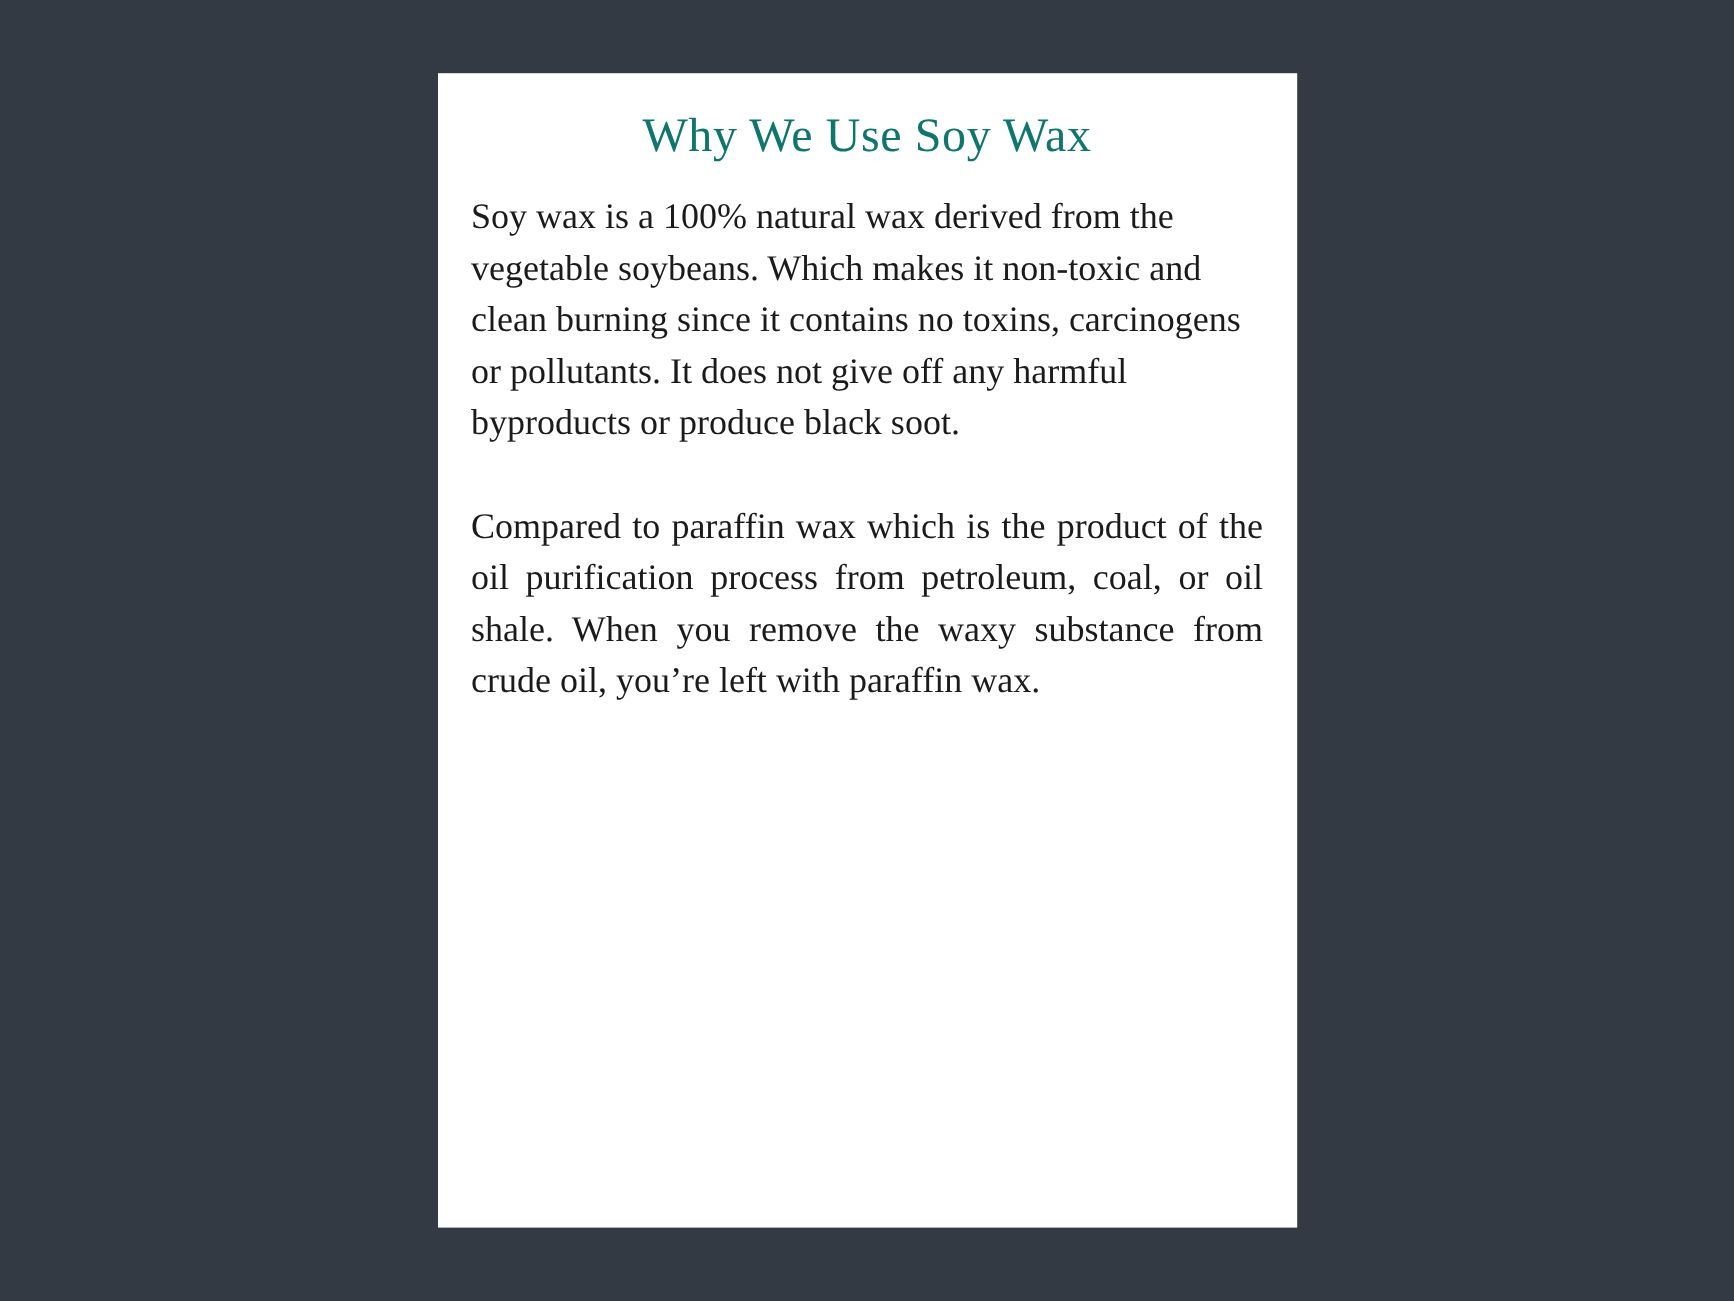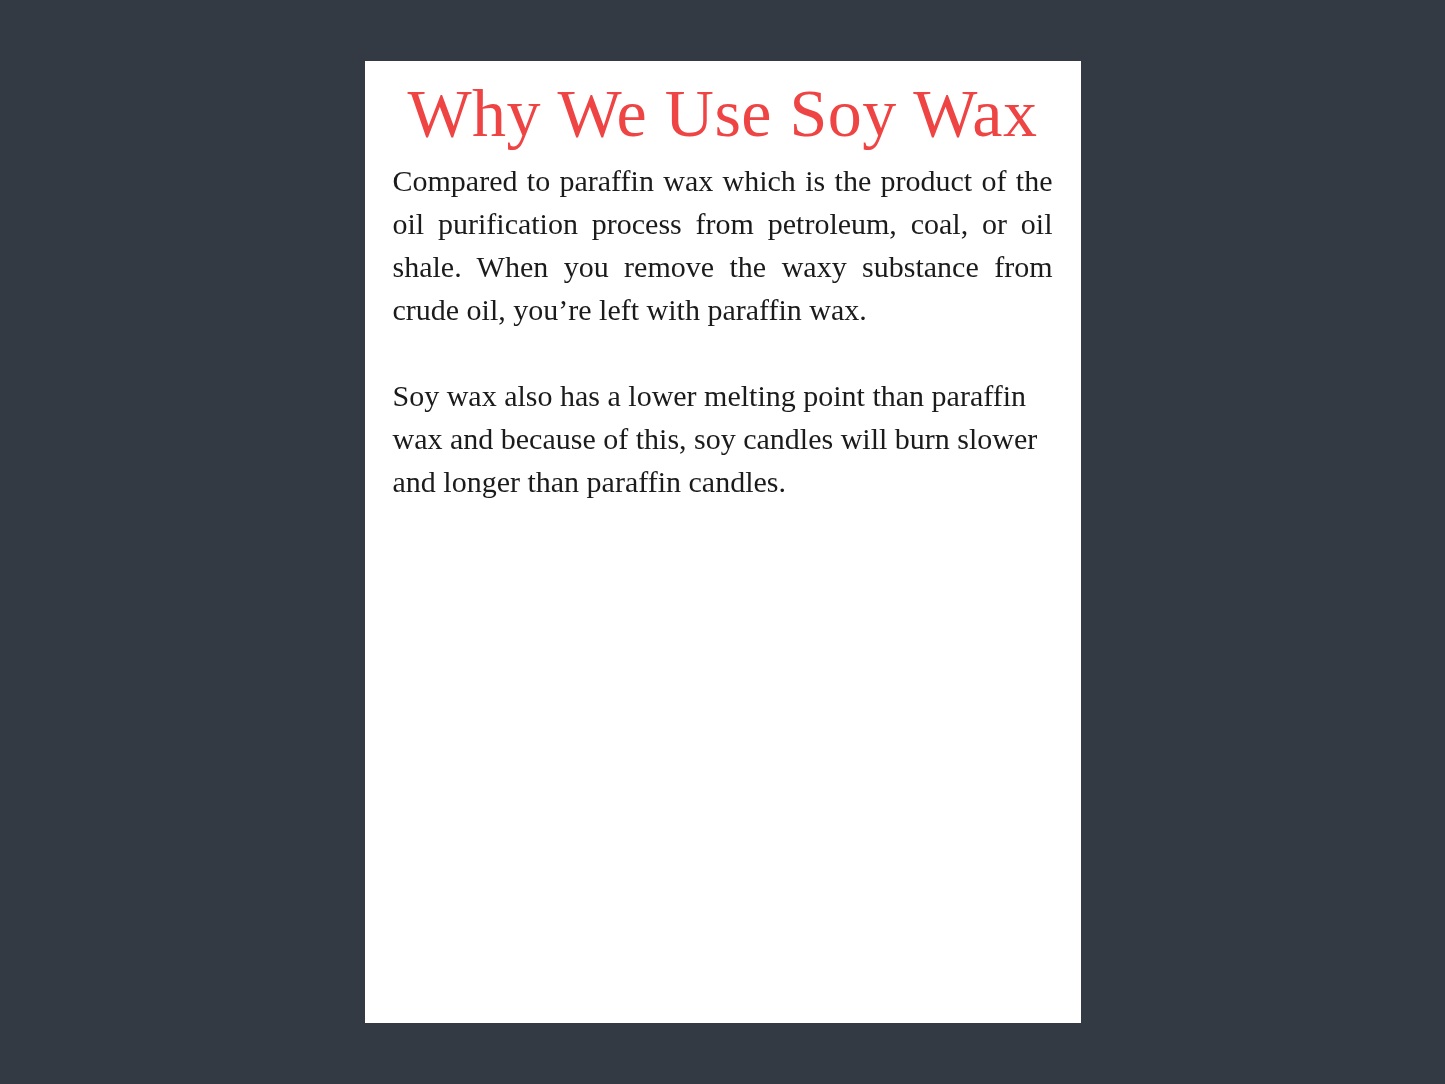--- a/index.html
+++ b/index.html
@@ -22,25 +22,25 @@
   }
   .card {
     width: 716px;
     min-height: 962px;
     box-sizing: border-box;
     background: #ffffff;
     padding: 22px 28px 20px 28px;
   }
   .card h1 {
     margin: 0 0 16px 0;
-    font-size: 68px;
+    font-size: 40px;
     line-height: 60px;
     font-weight: 400;
     text-align: center;
-    color: #ef4444;
+    color: #0f766e;
     letter-spacing: 0.5px;
   }
   .card p.para {
     margin: 0 0 43px 0;
     font-size: 30px;
     line-height: 43px;
     color: #1b1b1b;
     text-align: left;
   }
   .card p.para:last-child {
@@ -49,16 +49,16 @@
   .card p.para.justify {
     text-align: justify;
   }
 </style>
 </head>
 <body>
 
 <div class="canvas">
   <div class="card">
     <h1>Why We Use Soy Wax</h1>
+    <p class="para">Soy wax is a 100% natural wax derived from the vegetable soybeans. Which makes it non-toxic and clean burning since it contains no toxins, carcinogens or pollutants. It does not give off any harmful byproducts or produce black soot.</p>
     <p class="para justify">Compared to paraffin wax which is the product of the oil purification process from petroleum, coal, or oil shale. When you remove the waxy substance from crude oil, you’re left with paraffin wax.</p>
-    <p class="para">Soy wax also has a lower melting point than paraffin wax and because of this, soy candles will burn slower and longer than paraffin candles.</p>
   </div>
 </div>
 
 </body></html>

